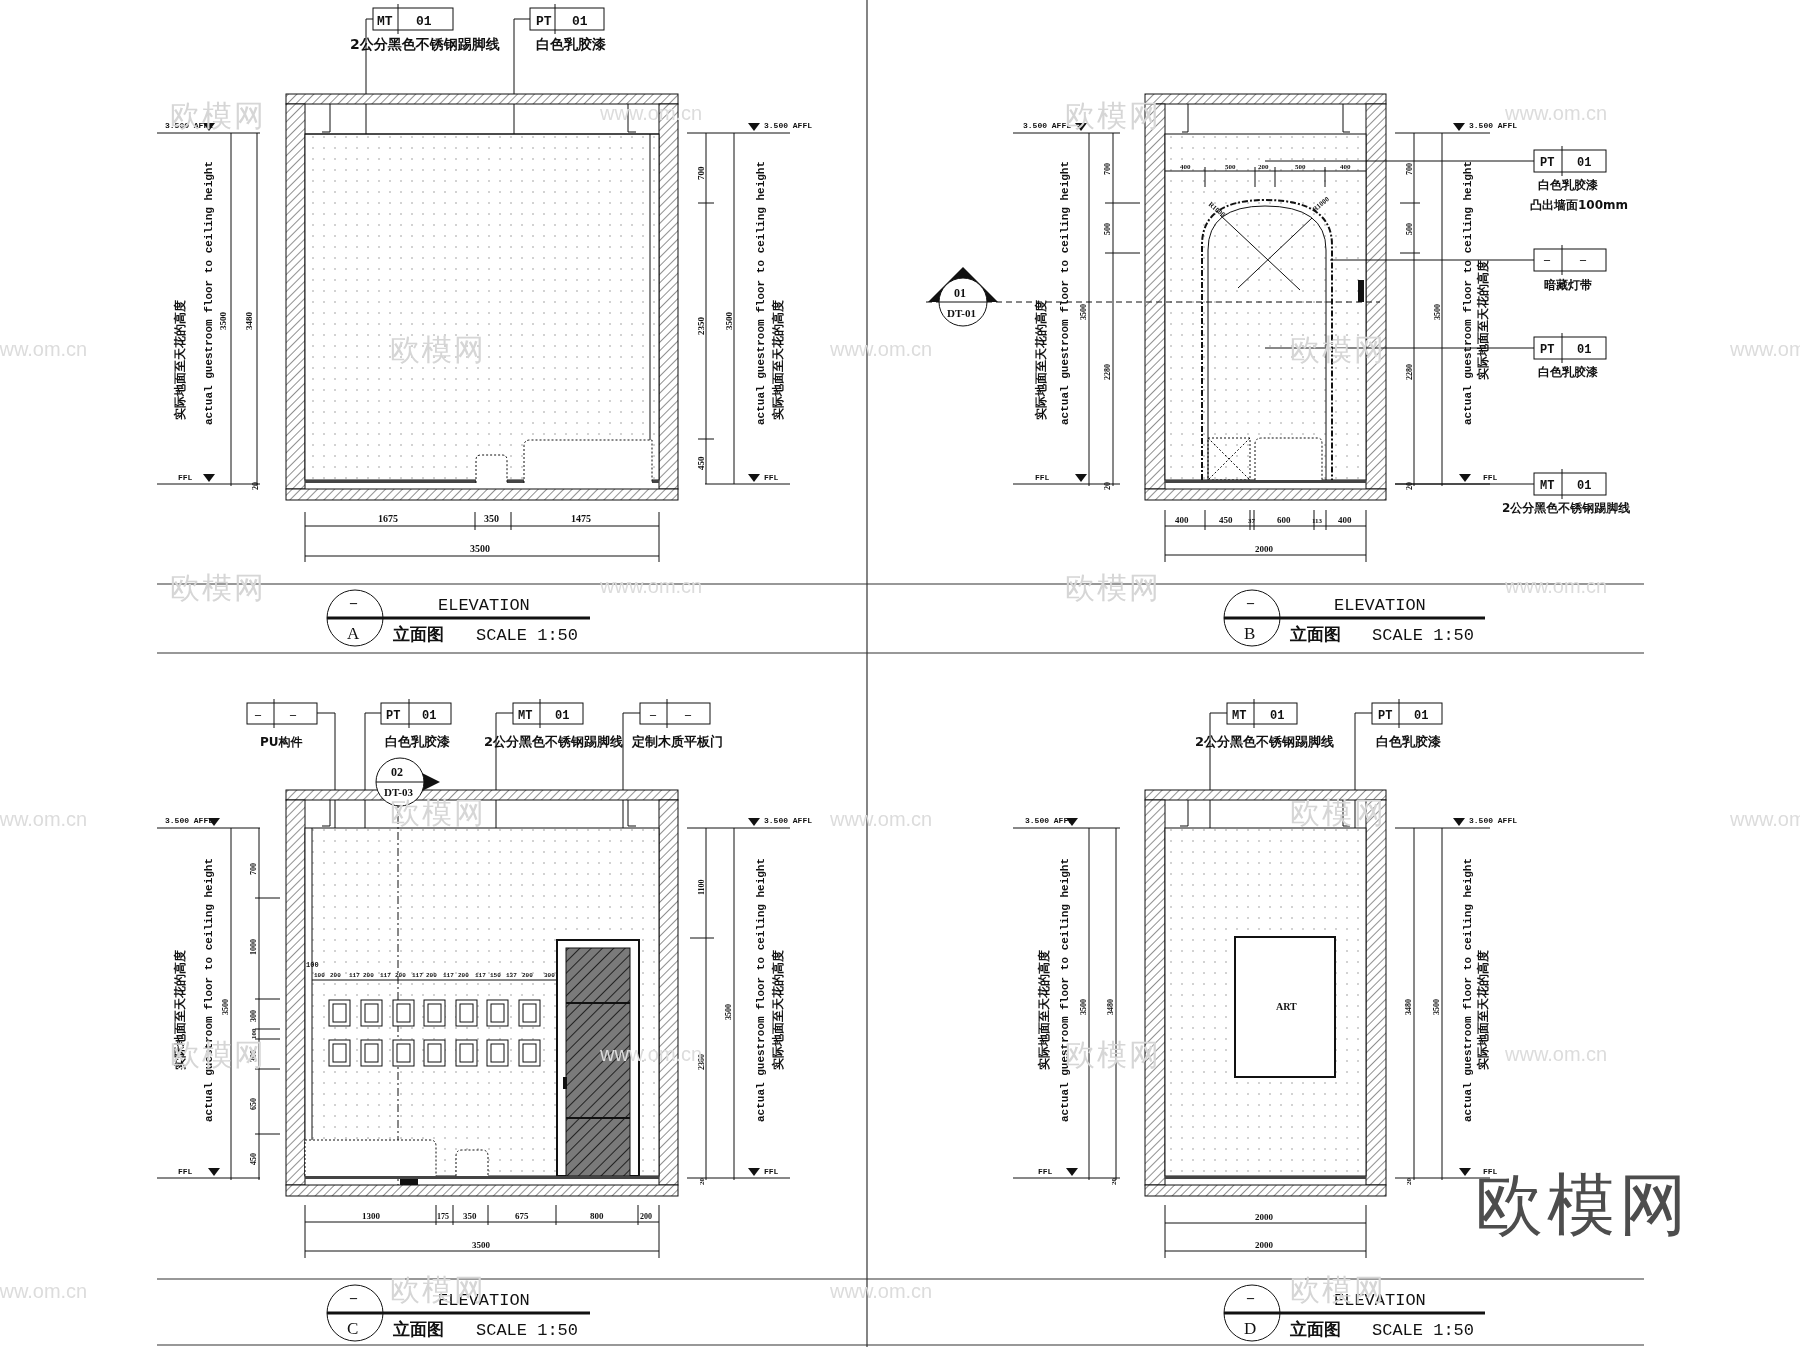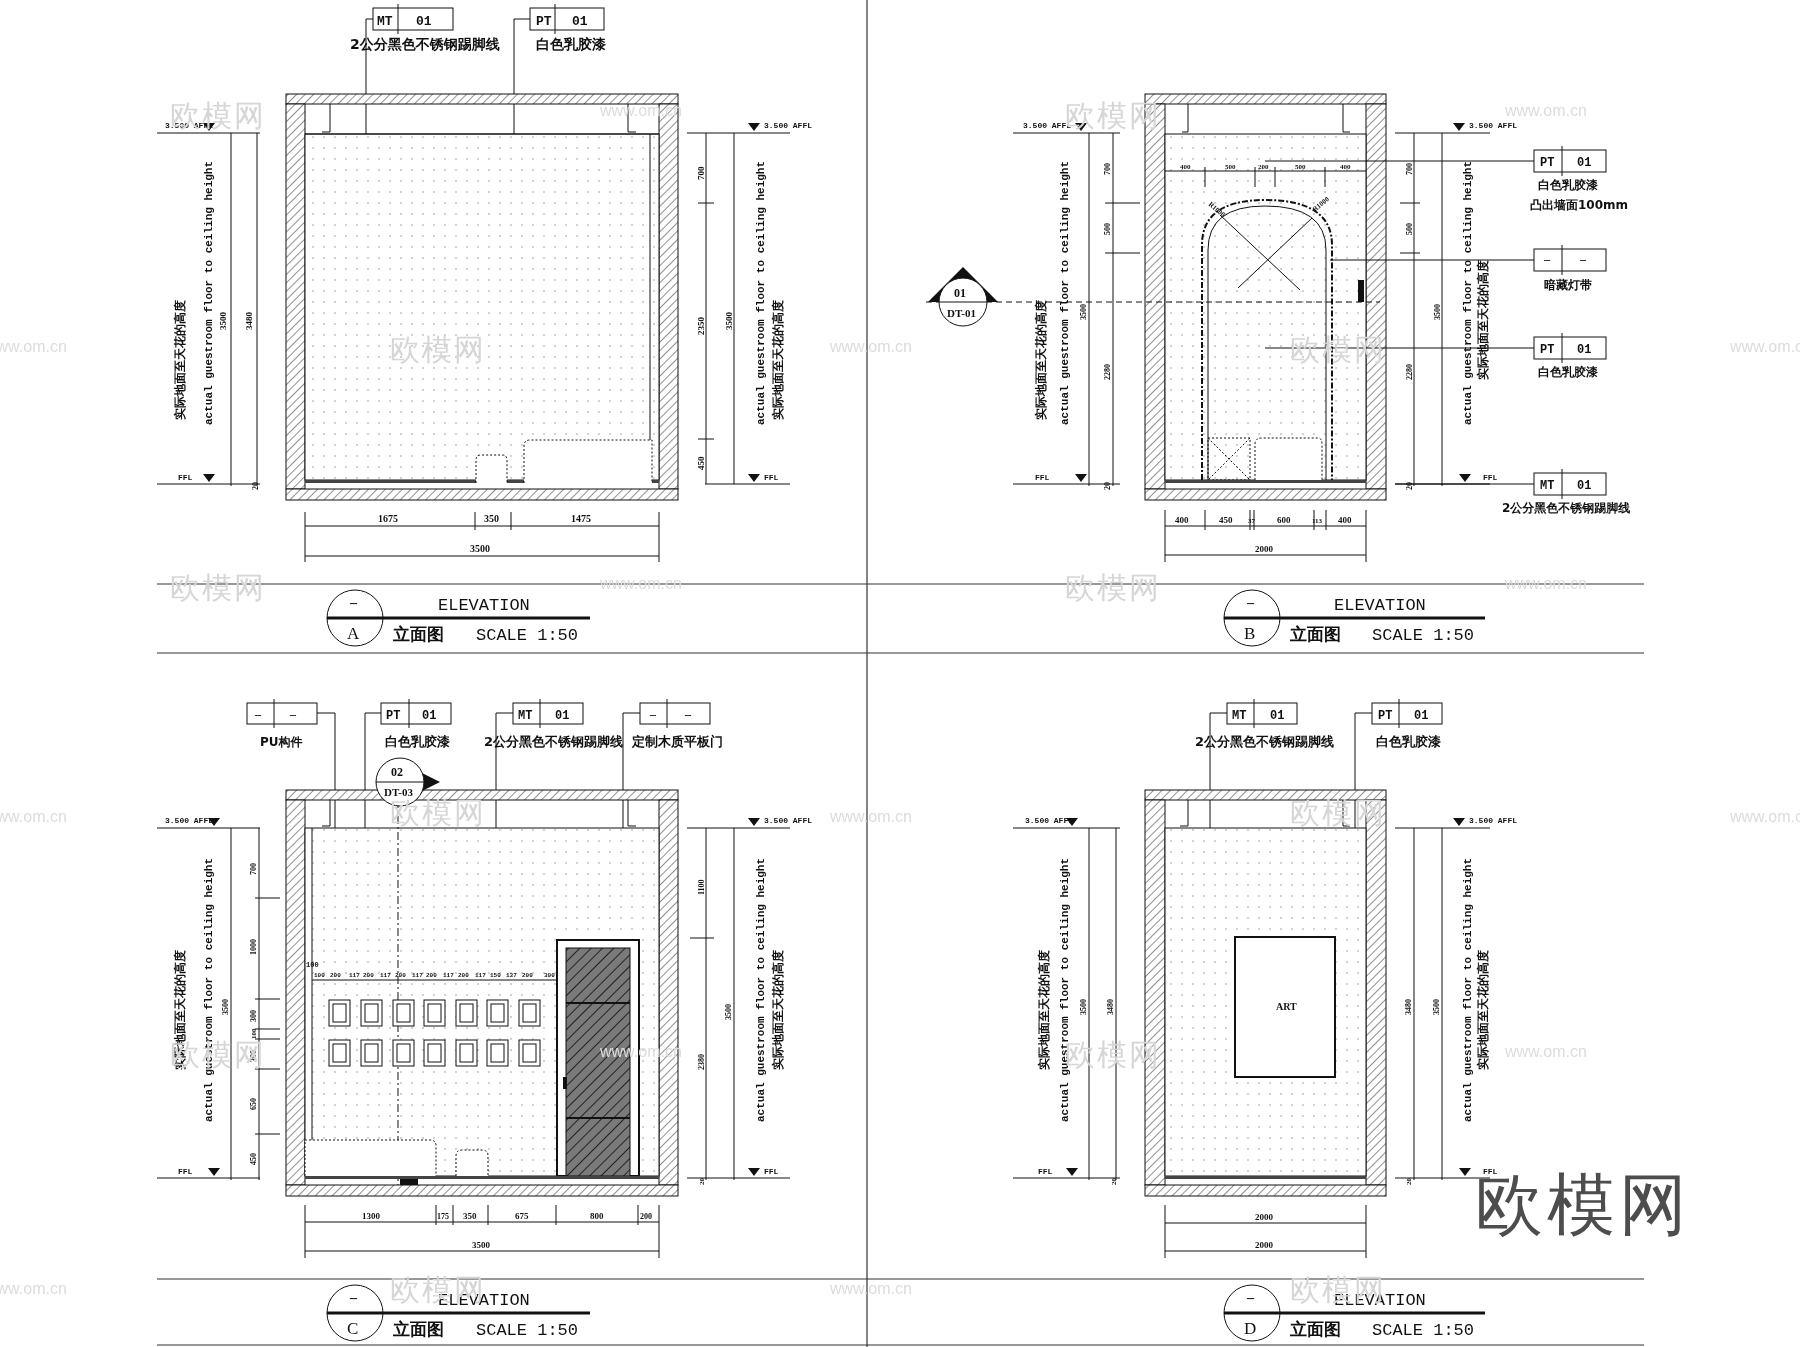--- a/index.html
+++ b/index.html
@@ -2,21 +2,21 @@
 <html><head>
 <meta charset="utf-8">
 <style>
   html,body{margin:0;padding:0;background:#fff;}
   body{width:1800px;height:1347px;overflow:hidden;position:relative;font-family:"DejaVu Sans",sans-serif;}
   #sheet{position:absolute;left:0;top:0;width:1800px;height:1347px;}
   svg text{font-family:"Liberation Serif","DejaVu Serif",serif;fill:#111;}
   .cn{font-family:"DejaVu Sans",sans-serif;font-weight:bold;}
   .mono{font-family:"Liberation Mono","DejaVu Sans Mono",monospace;}
   .wm{position:absolute;color:#d6d6d6;font-family:"DejaVu Sans",sans-serif;font-size:30px;letter-spacing:2px;pointer-events:none;}
-  .wm-url{position:absolute;color:#dcdcdc;font-family:"Liberation Sans",sans-serif;font-size:16px;pointer-events:none;}
+  .wm-url{position:absolute;color:#dcdcdc;font-family:"Liberation Sans",sans-serif;font-size:20px;pointer-events:none;}
   .logo{position:absolute;left:1475px;top:1160px;font-family:"DejaVu Sans",sans-serif;font-size:68px;color:#4d4d4d;letter-spacing:4px;}
 </style>
 </head>
 <body>
 
 <svg id="sheet" width="1800" height="1347" viewBox="0 0 1800 1347" xmlns="http://www.w3.org/2000/svg">
   <defs>
     <pattern id="hatch" patternUnits="userSpaceOnUse" width="6" height="6" patternTransform="rotate(45)">
       <rect width="6" height="6" fill="#fff"></rect>
       <line x1="0" y1="0" x2="0" y2="6" stroke="#222" stroke-width="1"></line>

